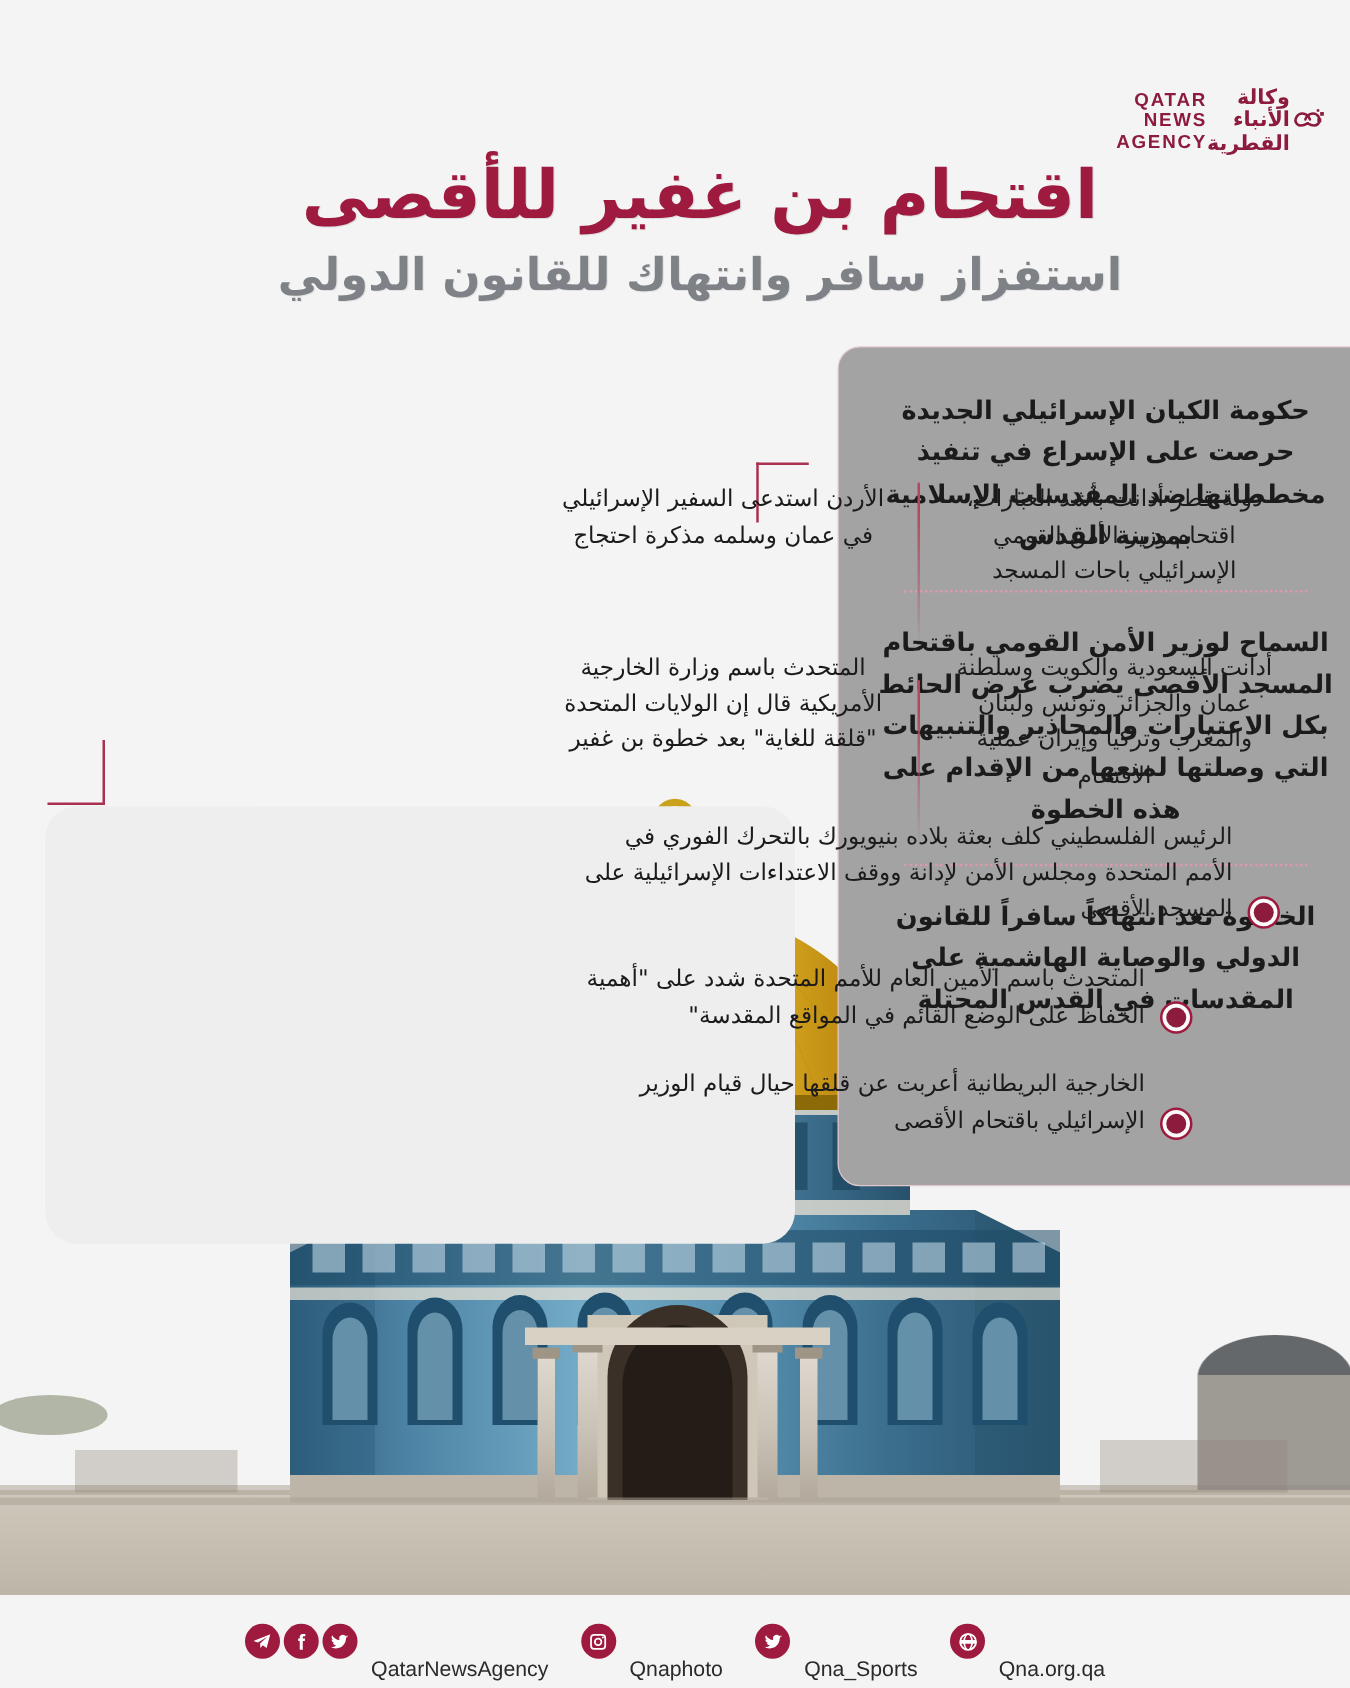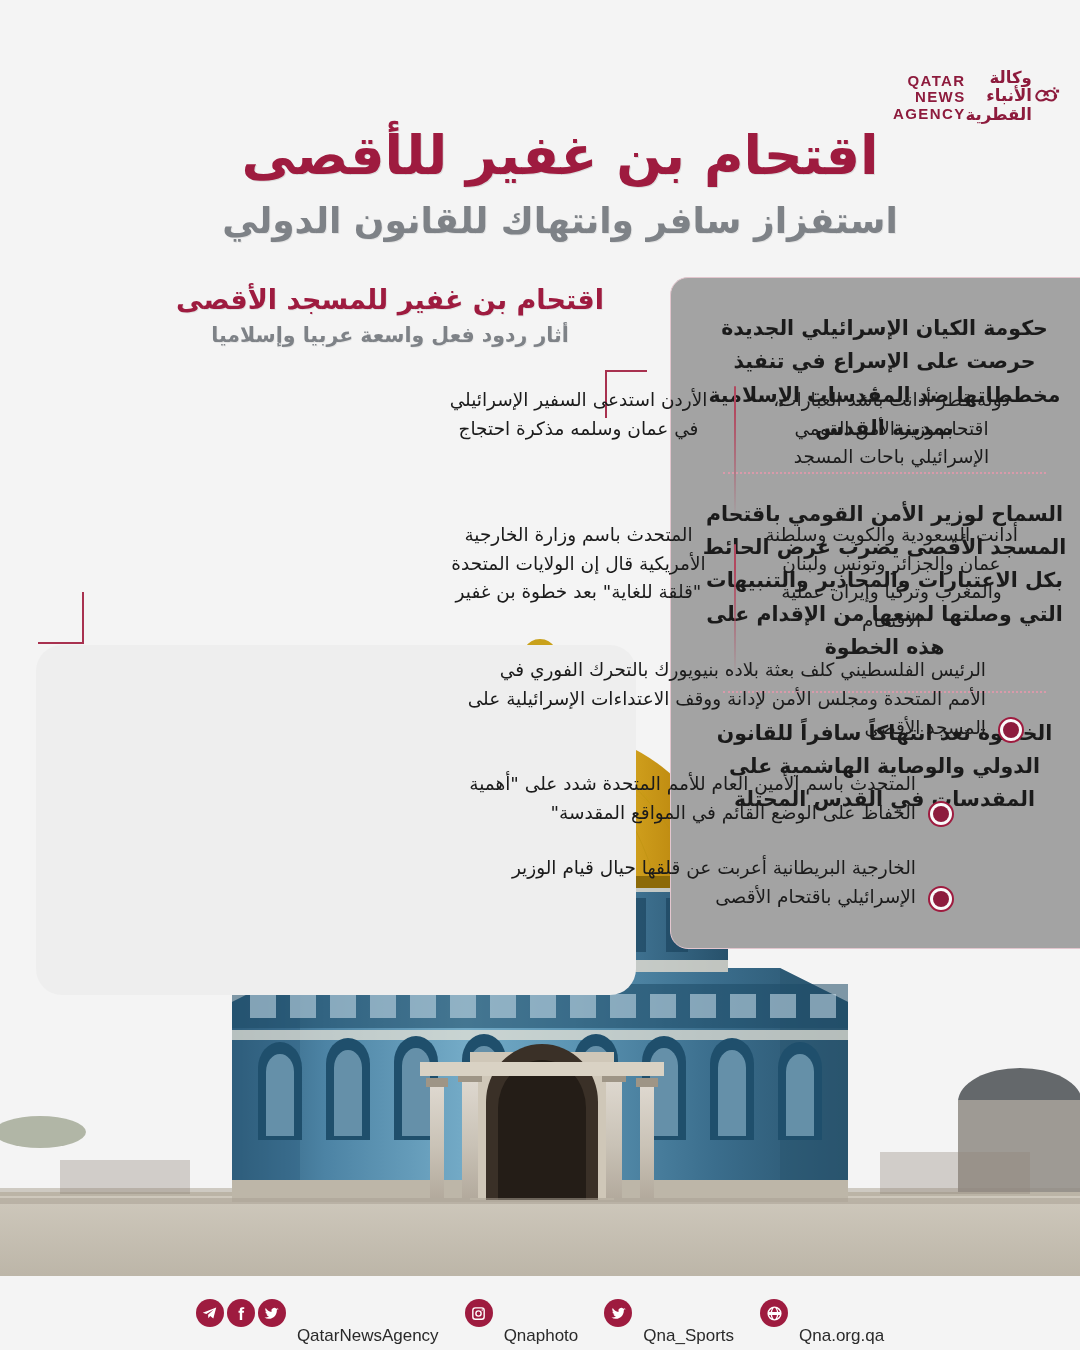--- a/index.html
+++ b/index.html
@@ -391,24 +391,20 @@
   </div>
 
   <div class="right-card">
     <div class="rc-item">حكومة الكيان الإسرائيلي الجديدة حرصت على الإسراع في تنفيذ مخططاتها ضد المقدسات الإسلامية بمدينة القدس</div>
     <div class="rc-sep"></div>
     <div class="rc-item">السماح لوزير الأمن القومي باقتحام المسجد الأقصى يضرب عرض الحائط بكل الاعتبارات والمحاذير والتنبيهات التي وصلتها لمنعها من الإقدام على هذه الخطوة</div>
     <div class="rc-sep"></div>
     <div class="rc-item">الخطوة تعد انتهاكاً سافراً للقانون الدولي والوصاية الهاشمية على المقدسات في القدس المحتلة</div>
   </div>
 
-  <div class="left-head">
-    <div class="lh-1">اقتحام بن غفير للمسجد الأقصى</div>
-    <div class="lh-2">أثار ردود فعل واسعة عربيا وإسلاميا</div>
-  </div>
 
   <div class="bracket bracket-tr"></div>
   <div class="bracket bracket-bl"></div>
 
   <div class="react-grid">
 
     <div class="rg-col">
       <div class="rg-cell first">دولة قطر أدانت بأشد العبارات، اقتحام وزير الأمن القومي الإسرائيلي باحات المسجد</div>
       <div class="rg-cell">أدانت السعودية والكويت وسلطنة عمان والجزائر وتونس ولبنان والمغرب وتركيا وإيران عملية الاقتحام</div>
     </div>

